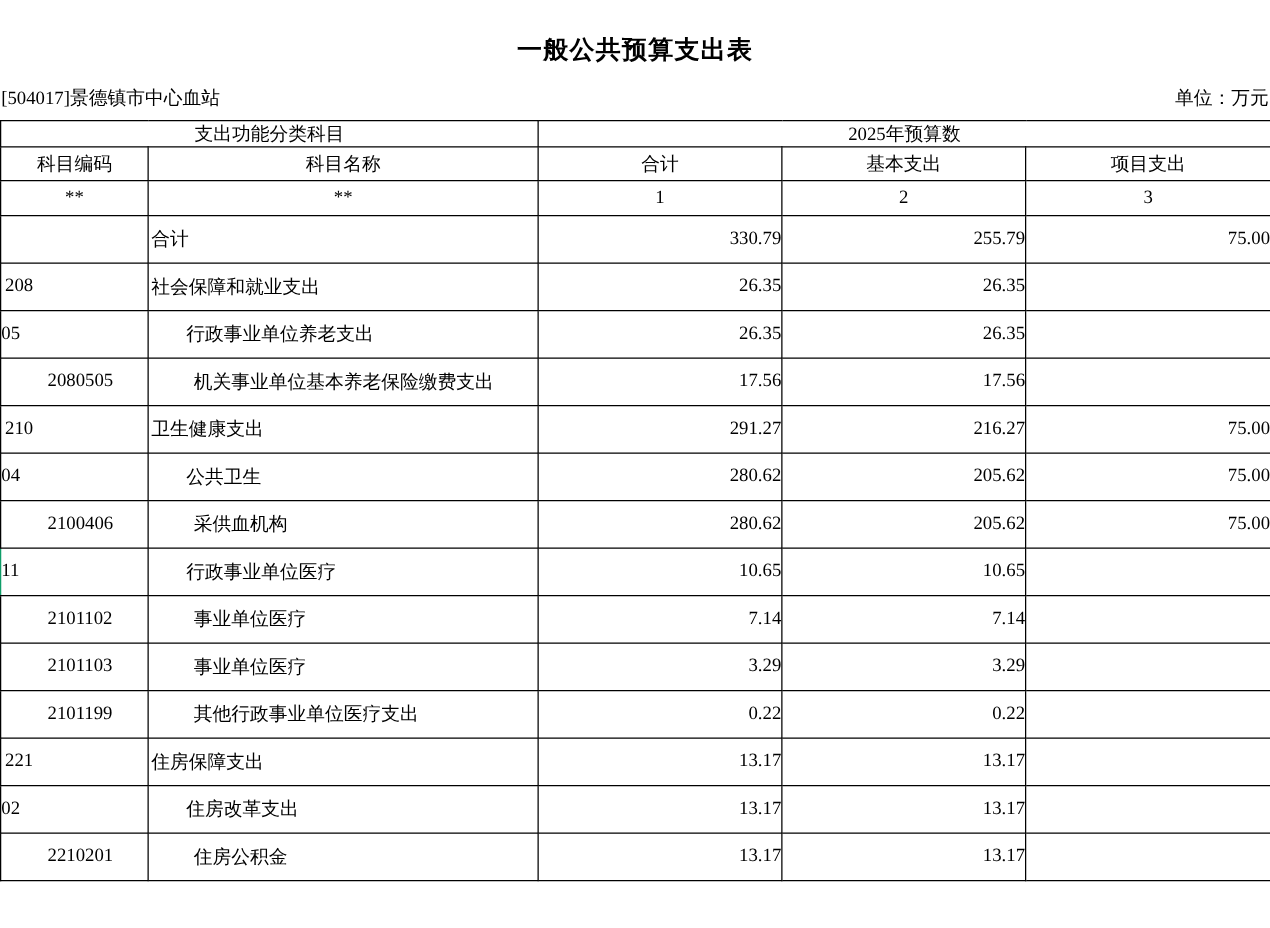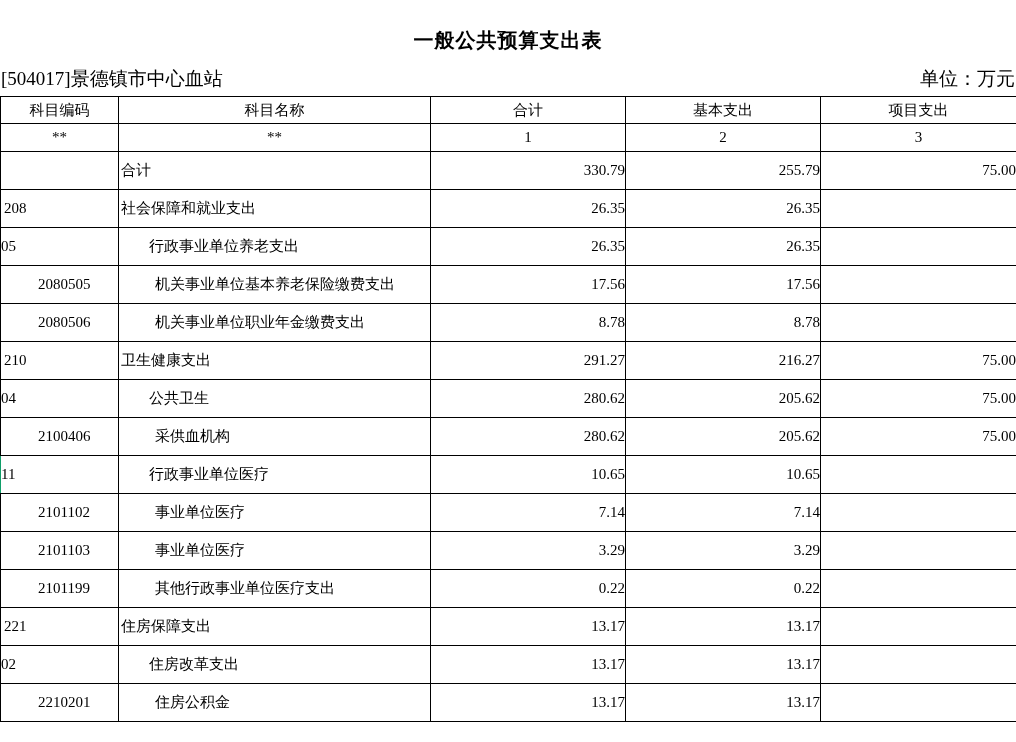--- a/index.html
+++ b/index.html
@@ -20,21 +20,21 @@
     line-height: 35px;
     text-align: center;
     font-size: 20px;
     font-weight: bold;
     letter-spacing: 1px;
   }
   .meta-row {
     display: flex;
     justify-content: space-between;
     align-items: flex-end;
-    font-size: 19px;
+    font-size: 15px;
     line-height: 20px;
     margin-top: 11px;
     margin-bottom: 7px;
     padding: 0 1px;
   }
 
   table.budget {
     width: 1016px;
     border-collapse: collapse;
     table-layout: fixed;
@@ -82,20 +82,24 @@
 
   <table class="budget">
     <colgroup>
       <col style="width:118px">
       <col style="width:312px">
       <col style="width:195px">
       <col style="width:195px">
       <col style="width:196px">
     </colgroup>
     <thead>
+      <tr class="group-row">
+        <th colspan="2">支出功能分类科目</th>
+        <th colspan="3">2025年预算数</th>
+      </tr>
       <tr class="label-row">
         <th>科目编码</th>
         <th>科目名称</th>
         <th>合计</th>
         <th>基本支出</th>
         <th>项目支出</th>
       </tr>
       <tr class="serial-row">
         <th>**</th>
         <th>**</th>
@@ -127,27 +131,20 @@
           <td class="num"></td>
         </tr>
         <tr>
           <td class="code lvl3">2080505</td>
           <td class="name nlvl3">机关事业单位基本养老保险缴费支出</td>
           <td class="num">17.56</td>
           <td class="num">17.56</td>
           <td class="num"></td>
         </tr>
         <tr>
-          <td class="code lvl3">2080506</td>
-          <td class="name nlvl3">机关事业单位职业年金缴费支出</td>
-          <td class="num">8.78</td>
-          <td class="num">8.78</td>
-          <td class="num"></td>
-        </tr>
-        <tr>
           <td class="code lvl1">210</td>
           <td class="name nlvl1">卫生健康支出</td>
           <td class="num">291.27</td>
           <td class="num">216.27</td>
           <td class="num">75.00</td>
         </tr>
         <tr>
           <td class="code lvl2">04</td>
           <td class="name nlvl2">公共卫生</td>
           <td class="num">280.62</td>

